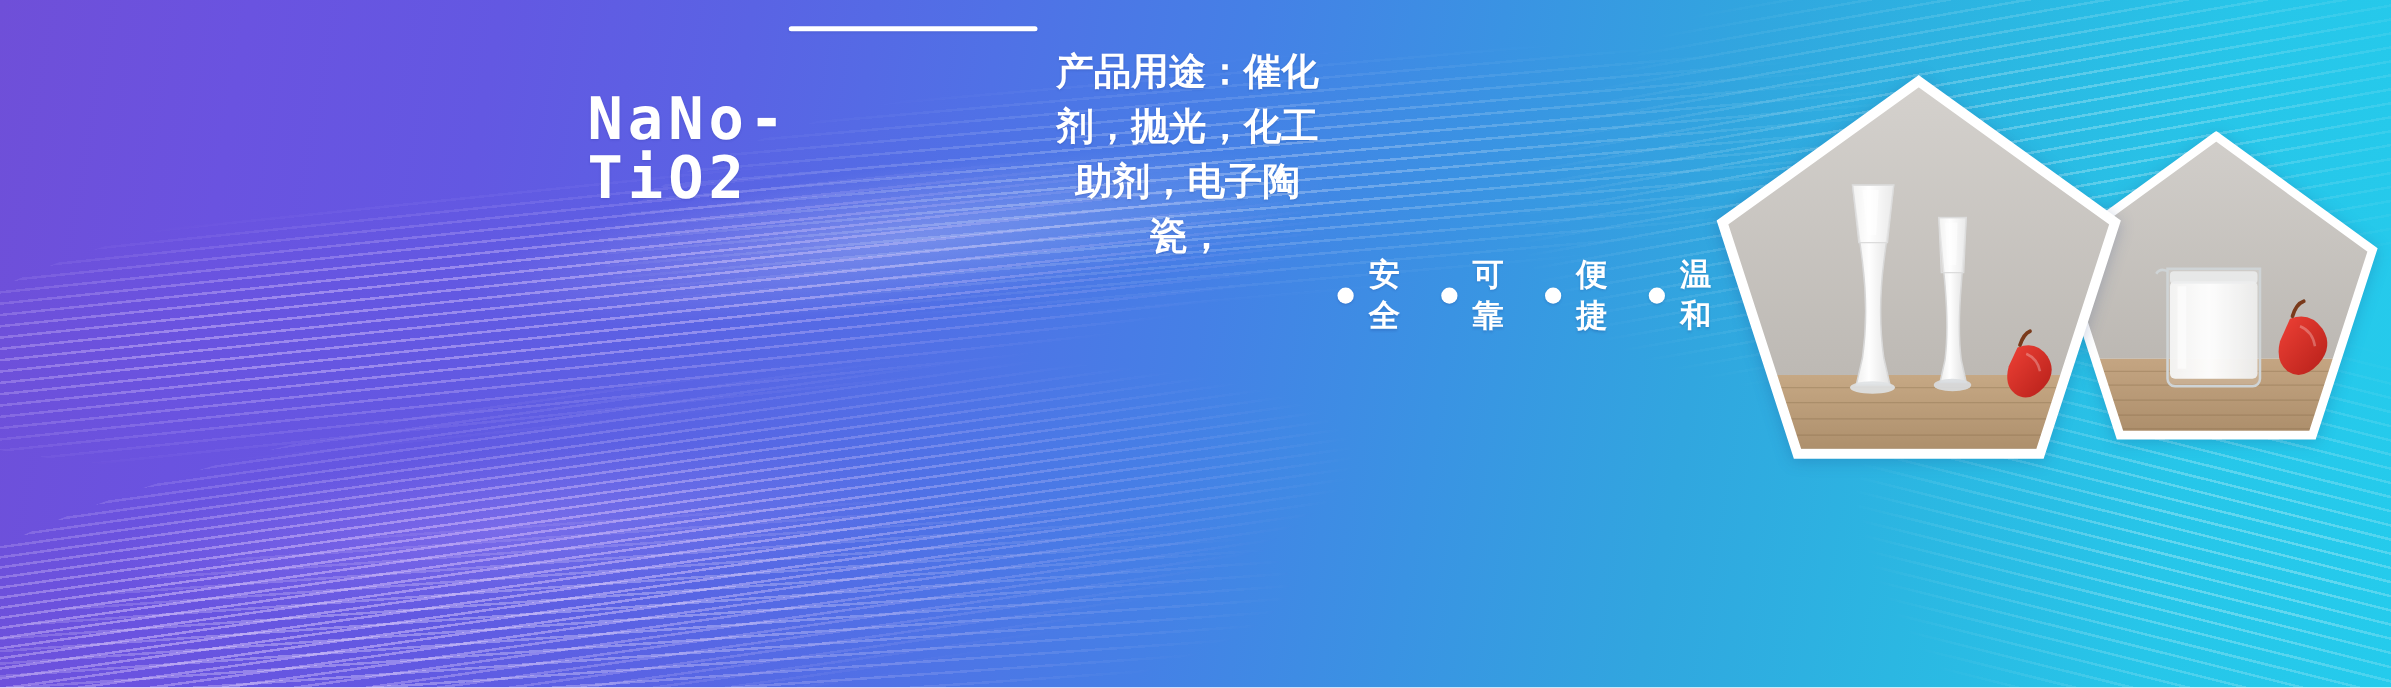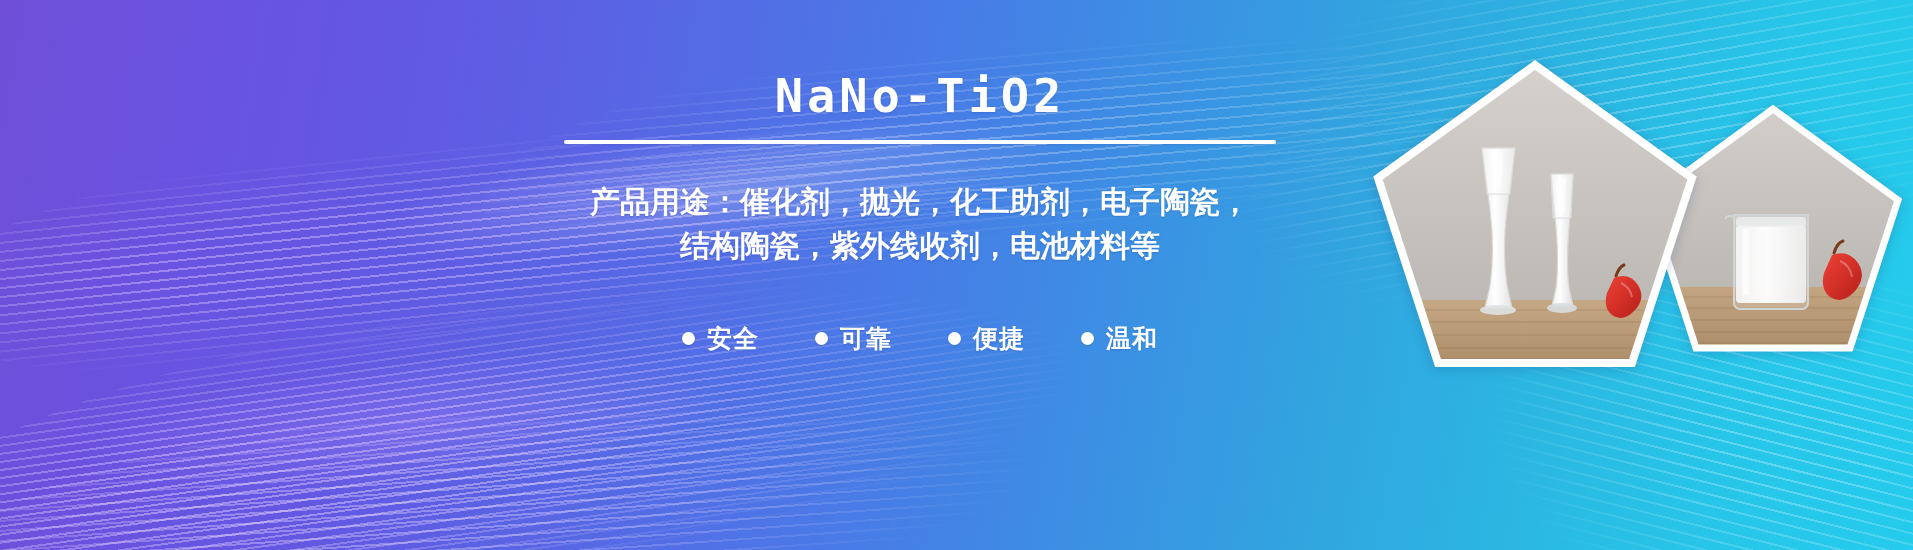--- a/index.html
+++ b/index.html
@@ -117,42 +117,42 @@
   .logo-mark{ position:absolute; left:50px; top:2px; width:115px; height:115px; }
   .logo-word{
     position:absolute; left:0; top:108px; width:190px; text-align:center;
     color:#1b3a74; font-size:30px; font-weight:700; letter-spacing:1.5px;
     font-family:"Liberation Sans","DejaVu Sans",sans-serif;
   }
 
   
   .content{
     position:absolute; left:470px; top:0; width:900px; height:418px;
-    display:flex; flex-direction:column; align-items:center;
+    display:flex; 
   }
   .title{
     margin-top:72px;
     color:#ffffff; font-size:47px; font-weight:700; letter-spacing:4px;
     font-family:"DejaVu Sans Mono","Liberation Mono",monospace;
     text-shadow:0 1px 2px rgba(20,40,120,.18);
     line-height:1;
   }
   .divider{
     margin-top:21px; width:712px; height:4px; background:#ffffff; border-radius:2px;
     box-shadow:0 1px 2px rgba(20,40,120,.12);
   }
   .desc{
     margin-top:36px; width:860px; text-align:center;
     color:#ffffff; font-weight:700; font-size:30px; line-height:1.46;
     font-family:"DejaVu Sans","Liberation Sans",sans-serif;
     text-shadow:0 1px 2px rgba(20,40,120,.22);
   }
   .desc .line{ display:block; }
   .features{
-    margin-top:54px; display:flex; align-items:center; gap:56px;
+    margin-top:54px; display:flex; align-items:center; gap:32px;
   }
   .feature{ display:flex; align-items:center; gap:12px; }
   .dot{
     width:13px; height:13px; border-radius:50%; background:#ffffff; flex:0 0 auto;
     box-shadow:0 1px 2px rgba(20,40,120,.2);
   }
   .feature-label{
     color:#ffffff; font-weight:700; font-size:25px; letter-spacing:1px;
     font-family:"DejaVu Sans","Liberation Sans",sans-serif;
     text-shadow:0 1px 2px rgba(20,40,120,.2);
@@ -181,21 +181,20 @@
 
 
   <div class="content">
 
     <div class="title">NaNo-TiO2</div>
 
     <div class="divider"></div>
 
     <div class="desc">
       <span class="line">产品用途：催化剂，抛光，化工助剂，电子陶瓷，</span>
-      <span class="line">结构陶瓷，紫外线收剂，电池材料等</span>
     </div>
 
     <div class="features">
       <div class="feature">
         <span class="dot"></span>
         <span class="feature-label">安全</span>
       </div>
       <div class="feature">
         <span class="dot"></span>
         <span class="feature-label">可靠</span>

